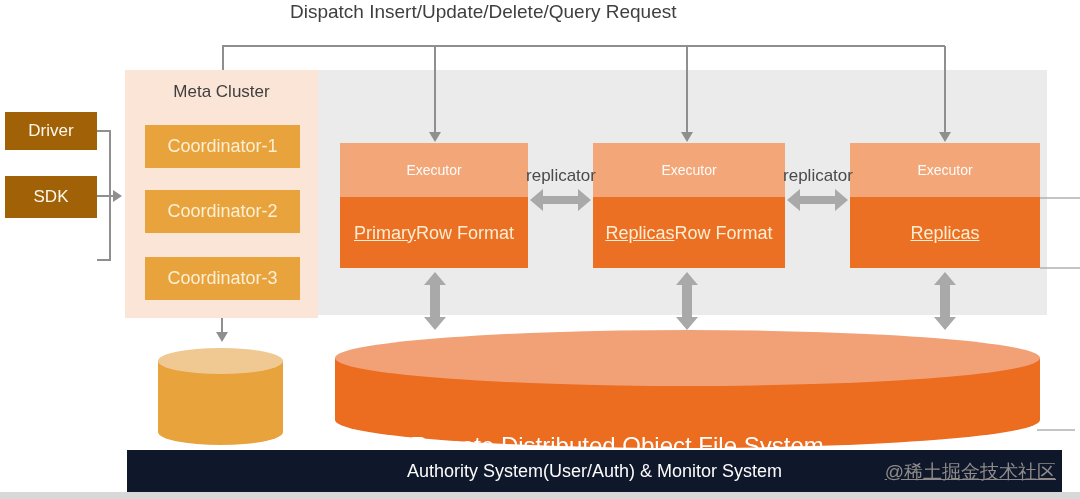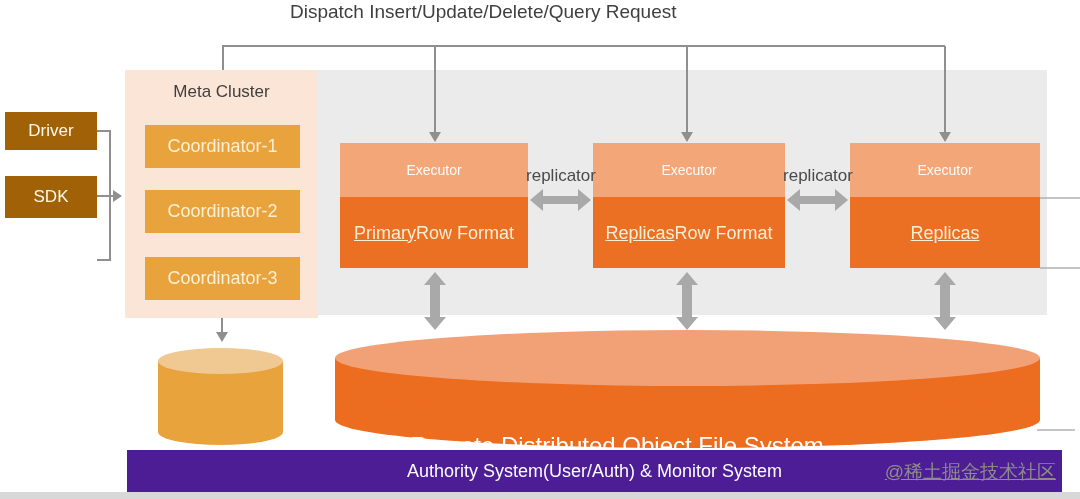--- a/index.html
+++ b/index.html
@@ -29,21 +29,21 @@
             display:flex;flex-direction:row;align-items:center;justify-content:center;}
   .exec .role{text-decoration:underline;}
   .exec.e0{left:340px;width:188px;}
   .exec.e1{left:593px;width:192px;}
   .exec.e2{left:850px;width:190px;}
   .replicator{top:166px;width:104px;text-align:center;color:#4A4A4A;font-size:17px;}
   .replicator.r0{left:509px;} .replicator.r1{left:766px;}
   .cyl-label{color:#FFFFFF;text-align:center;}
   .store-label{left:158px;top:389px;width:125px;font-size:18px;}
   .storage-label{left:335px;top:392px;width:564px;font-size:24px;margin-top:40px;}
-  .footer{left:127px;top:450px;width:935px;height:42px;background:#4c1d95;
+  .footer{left:127px;top:450px;width:935px;height:42px;background:#0f172a;
           display:flex;align-items:center;justify-content:center;}
   .footer-label{color:#FCFCFC;font-size:18px;}
   .watermark{right:6px;top:9px;color:#8E8B8A;font-size:19px;text-decoration:underline;}
   .bottom-strip{left:0;top:492px;width:1080px;height:7px;background:#D8D8D8;}
   svg{position:absolute;left:0;top:0;}
 </style>
 </head>
 <body>
 
 <div id="canvas">

